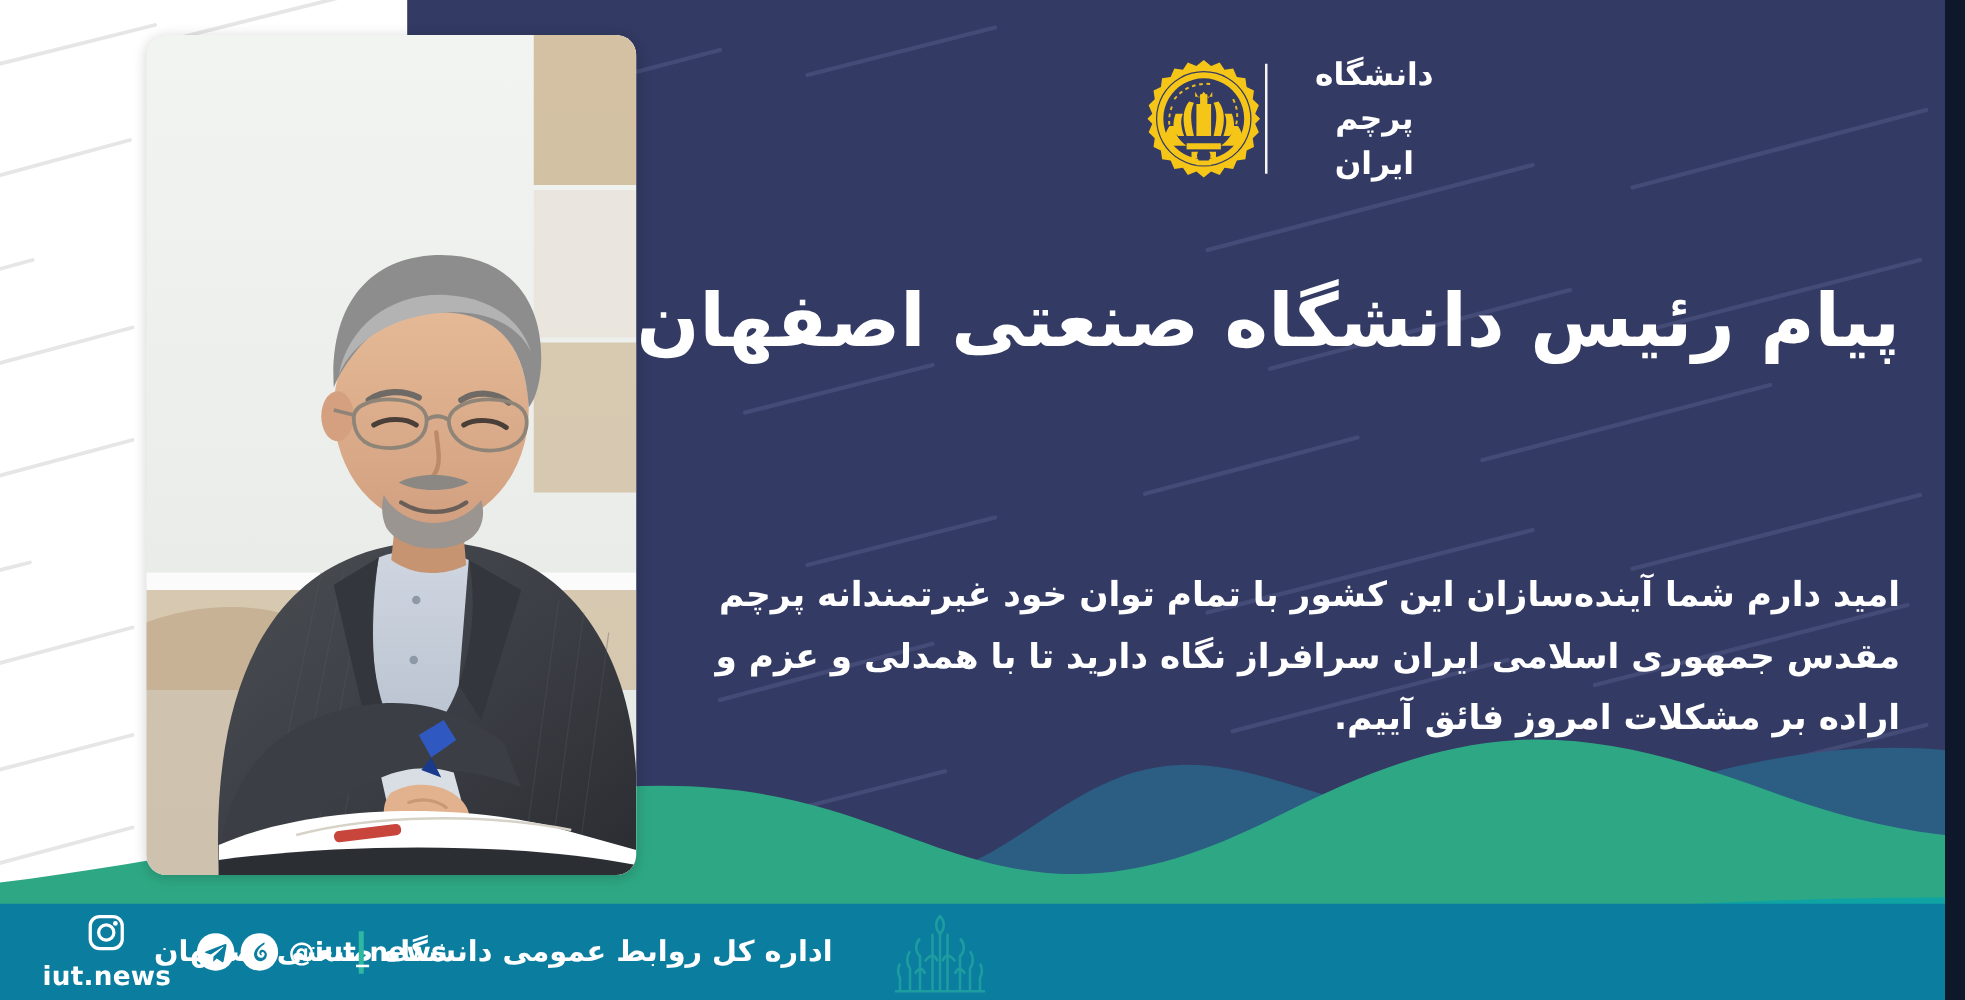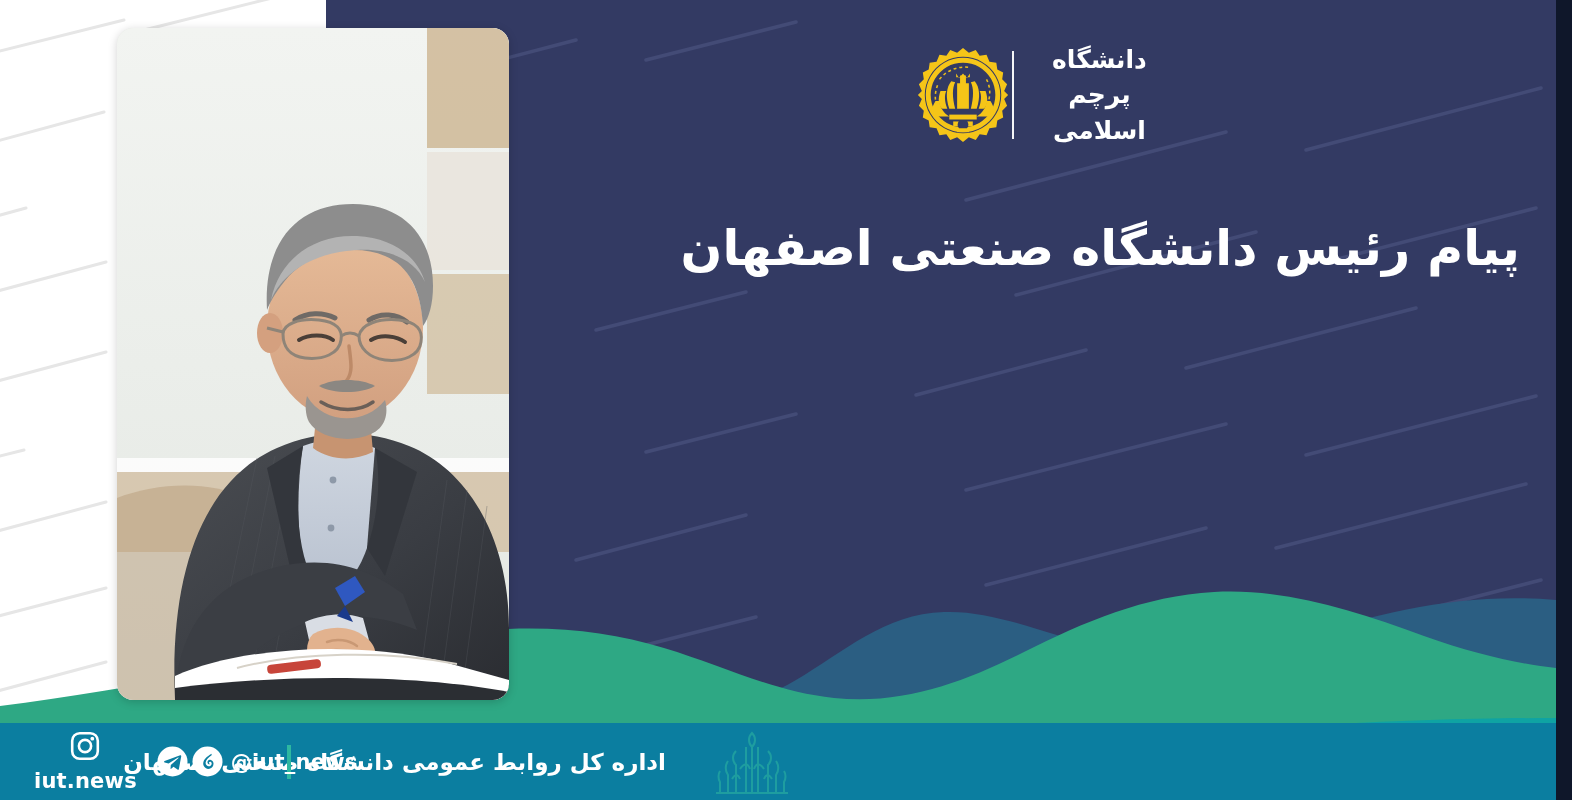--- a/index.html
+++ b/index.html
@@ -145,21 +145,21 @@
     position: absolute;
     top: 212px;
     right: 52px;
     width: 980px;
     z-index: 8;
     text-align: right;
     direction: rtl;
   }
   .headline-line {
     color: #ffffff;
-    font-size: 49px;
+    font-size: 59px;
     font-weight: bold;
     line-height: 1.52;
     letter-spacing: -0.5px;
     white-space: nowrap;
   }
   .hashtag {
     color: #d8b72f;
   }
 
   
@@ -425,21 +425,21 @@
 
         <rect x="150" y="634" width="54" height="9" rx="4" fill="#c7453a" transform="rotate(-7 177 638)"></rect>
       </g>
     </svg>
   </div>
 
   <div class="logo-block">
     <div class="logo-name">
       <div>دانشگاه</div>
       <div>پرچم</div>
-      <div>اسلامی</div>
+      <div>ایران</div>
     </div>
     <div class="logo-divider"></div>
     <svg class="logo-emblem" viewBox="0 0 100 100">
       <g fill="#f5c518">
 
         <path d="M50,2
                  L56,7 L63,4 L67,10 L74,9 L77,16 L84,17 L85,24 L91,27 L90,34
                  L95,39 L92,46 L96,50 L92,54 L95,61 L90,66 L91,73 L85,76
                  L84,83 L77,84 L74,91 L67,90 L63,96 L56,93 L50,98
                  L44,93 L37,96 L33,90 L26,91 L23,84 L16,83 L15,76 L9,73
@@ -479,20 +479,21 @@
         <path d="M74,34 C78,42 78,50 76,56" stroke-dasharray="3 3"></path>
         <path d="M24,40 C21,48 21,56 24,62" stroke-dasharray="3 3"></path>
       </g>
     </svg>
   </div>
 
   <div class="headline">
     <div class="headline-line">پیام رئیس دانشگاه صنعتی اصفهان</div>
   </div>
 
+  <div class="body-text">امید دارم شما آینده‌سازان این کشور با تمام توان خود غیرتمندانه پرچم مقدس جمهوری اسلامی ایران سرافراز نگاه دارید تا با همدلی و عزم و اراده بر مشکلات امروز فائق آییم.</div>
 
   <svg class="footer-watermark" viewBox="0 0 100 77">
     <g fill="none" stroke="#2eb8a0" stroke-width="2">
 
       <path d="M50,10 C46,14 46,20 50,24 C54,20 54,14 50,10 Z"></path>
       <path d="M44,24 L44,70 M56,24 L56,70 M50,24 L50,70"></path>
 
       <path d="M34,28 C30,32 30,38 34,42 L34,70"></path>
       <path d="M26,38 C23,42 23,48 26,52 L26,70"></path>
       <path d="M18,48 C16,51 16,56 18,59 L18,70"></path>

